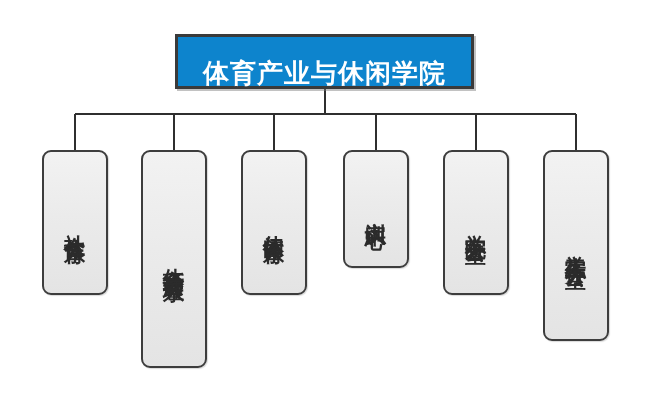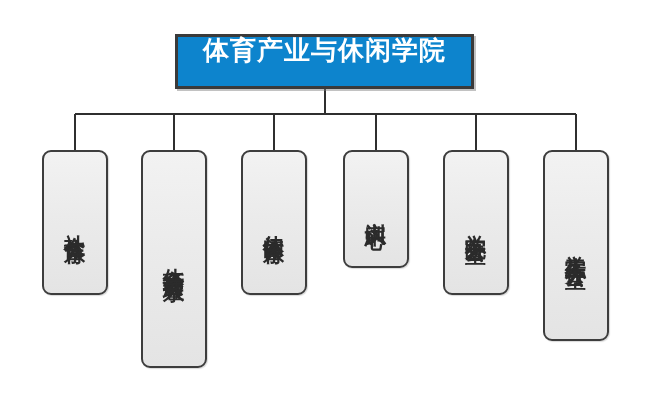--- a/index.html
+++ b/index.html
@@ -32,21 +32,21 @@
   .root-node {
     position: absolute;
     left: 175px;
     top: 34px;
     width: 299px;
     height: 55px;
     box-sizing: border-box;
     border: 3px solid #3a3a3a;
     background: #0d84cd;
     display: flex;
-    align-items: flex-start;
+    align-items: flex-end;
     justify-content: center;
     box-shadow: 2px 2px 0 rgba(120,120,120,0.45);
   }
   .root-label {
     color: #ffffff;
     font-size: 26px;
     font-weight: bold;
     letter-spacing: 1px;
     line-height: 1;
     white-space: nowrap;

